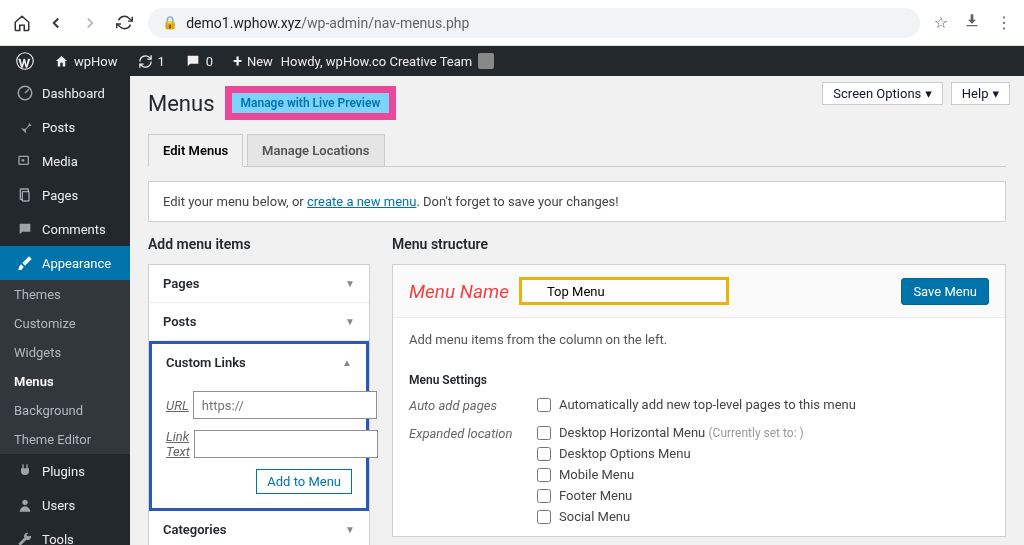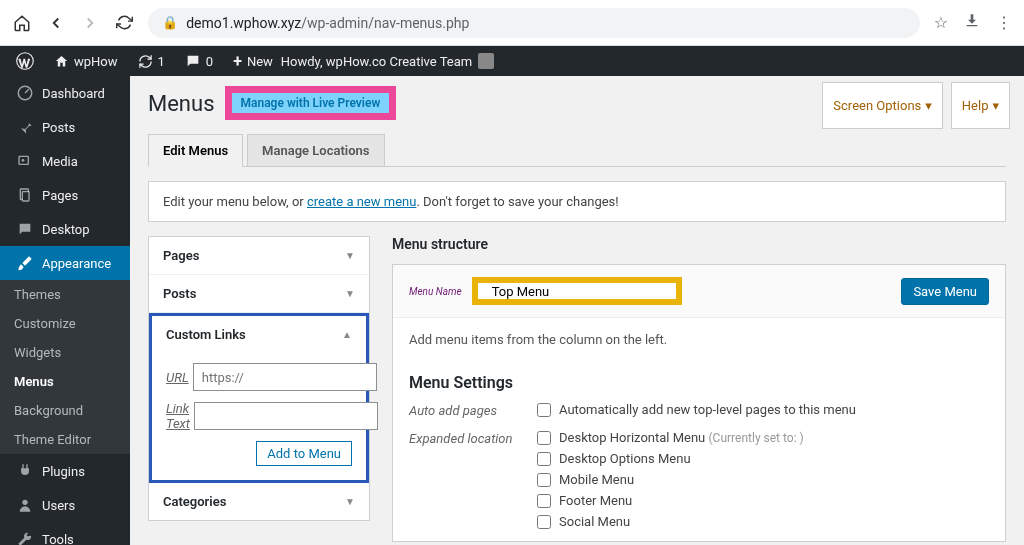--- a/index.html
+++ b/index.html
@@ -27,21 +27,21 @@
 .side-item { display: flex; align-items: center; gap: 8px; padding: 8px 16px; cursor: pointer; color: #eee; }
 .side-item.active { background: #0073aa; color: #fff; position: relative; }
 .side-item.active::after { content: ''; position: absolute; right: -8px; top: 50%; transform: translateY(-50%); border: 8px solid transparent; border-right-color: #f1f1f1; }
 .side-sub { padding: 7px 12px 7px 14px; background: #32373c; color: #b4b9be; font-size: 13px; cursor: pointer; }
 .side-sub.cur { color: #fff; font-weight: 600; }
 .side-icon { width: 18px; height: 18px; display: flex; align-items: center; justify-content: center; color: rgba(240,245,250,.6); }
 .side-item.active .side-icon { color: #fff; }
 
 .content { flex: 1; background: #f1f1f1; overflow-y: auto; position: relative; }
 .top-btns { position: absolute; right: 14px; top: 6px; display: flex; gap: 8px; }
-.screen-btn { background: #fff; border: 1px solid #ccc; padding: 15px 10px; font-size: 13px; color: #a16207; cursor: pointer; display: flex; align-items: center; gap: 4px; }
+.screen-btn { background: #fff; border: 1px solid #ccc; padding: 3px 10px; font-size: 13px; color: #0f172a; cursor: pointer; display: flex; align-items: center; gap: 4px; }
 .page-header { padding: 10px 18px 0; display: flex; align-items: center; gap: 10px; }
 .page-header h1 { font-size: 22px; font-weight: 400; color: #23282d; }
 .btn-preview { border: 7px solid #ec4899; color: #0073aa; background: #7dd3fc; padding: 3px 9px; font-size: 12px; font-weight: 600; cursor: pointer; }
 
 .tabs { display: flex; gap: 0; border-bottom: 1px solid #ccc; margin: 14px 18px 0; }
 .tab { padding: 8px 14px; border: 1px solid #ccc; border-bottom: none; background: #e5e5e5; margin-right: 4px; font-size: 13px; font-weight: 600; color: #555; cursor: pointer; }
 .tab.active { background: #f1f1f1; border-bottom: 1px solid #f1f1f1; margin-bottom: -1px; color: #000; }
 
 .notice { margin: 14px 18px 0; background: #fff; border: 1px solid #ccd0d4; padding: 12px 14px; font-size: 13px; color: #444; }
 .notice a { color: #0073aa; text-decoration: underline; }
@@ -60,25 +60,25 @@
 .acc-highlight { border: 3px solid #2859b8; }
 .form-row { display: flex; align-items: center; gap: 4px; margin-bottom: 10px; }
 .form-row label { width: 54px; font-size: 13px; font-style: italic; color: #666; text-decoration: underline; }
 .form-row input { flex: 1; border: 1px solid #8c8f94; padding: 4px 8px; font-size: 13px; height: 28px; }
 .acc-footer { text-align: right; }
 .btn-add { border: 1px solid #0073aa; color: #0073aa; background: #fff; padding: 4px 10px; font-size: 13px; cursor: pointer; }
 
 .menu-card { border: 1px solid #ccd0d4; background: #fff; }
 .menu-header { padding: 12px 16px; border-bottom: 1px solid #eee; display: flex; align-items: center; justify-content: space-between; background: #fafafa; }
 .menu-header-left { display: flex; align-items: center; gap: 10px; }
-.menu-header-left label { font-size: 10px; font-style: italic; color: #701a75; }
-.menu-header-left input { border: 6px solid #eab308; padding: 4px 14px; font-size: 13px; width: 210px; height: 28px; }
+.menu-header-left label { font-size: 19px; font-style: italic; color: #ef4444; }
+.menu-header-left input { border: 3px solid #eab308; padding: 4px 25px; font-size: 13px; width: 210px; height: 28px; }
 .btn-save { background: #0073aa; color: #fff; border: 1px solid #006799; padding: 5px 11px; font-size: 13px; cursor: pointer; border-radius: 3px; }
 .menu-body { padding: 14px 16px 0; font-size: 13px; color: #555; }
-.settings-h { font-size: 16px; font-weight: 600; margin: 26px 0 10px; color: #23282d; }
+.settings-h { font-size: 12px; font-weight: 600; margin: 26px 0 10px; color: #23282d; }
 .settings-row { display: flex; gap: 20px; margin-bottom: 12px; }
 .settings-row .slabel { width: 108px; font-style: italic; color: #666; font-size: 13px; padding-top: 1px; }
 .settings-opts { flex: 1; display: flex; flex-direction: column; gap: 6px; }
 .cb-row { display: flex; align-items: center; gap: 8px; font-size: 13px; color: #444; }
 .cb-row input { width: 14px; height: 14px; }
 .hint { color: #999; font-size: 12px; }
 </style>
 </head>
 <body>
 
@@ -192,21 +192,21 @@
           </svg>
         </span>
         <span>Pages</span>
       </div>
       <div class="side-item">
         <span class="side-icon">
           <svg width="16" height="16" viewBox="0 0 24 24" fill="currentColor">
             <path d="M4 4h16v12H8l-4 4z"></path>
           </svg>
         </span>
-        <span>Desktop</span>
+        <span>Comments</span>
       </div>
       <div class="side-item active">
         <span class="side-icon">
           <svg width="16" height="16" viewBox="0 0 24 24" fill="currentColor">
             <path d="M18 2l4 4-10 10-4-4zM6 14l4 4-3 4-5 1 1-5z"></path>
           </svg>
         </span>
         <span>Appearance</span>
       </div>
       <div class="side-sub">Themes</div>
@@ -254,20 +254,21 @@
     <div class="tabs">
       <div class="tab active">Edit Menus</div>
       <div class="tab">Manage Locations</div>
     </div>
     <div class="notice">
       <span>Edit your menu below, or </span><a href="#">create a new menu</a><span>. Don't forget to save your changes!</span>
     </div>
 
     <div class="two-col">
       <div class="left-col">
+        <div class="section-h">Add menu items</div>
         <div class="accordion">
           <div class="acc-item">
               <div class="acc-head">
                 <span>Pages</span>
                 <span class="arrow">▼</span>
               </div>
             </div>
           <div class="acc-item">
               <div class="acc-head">
                 <span>Posts</span>

